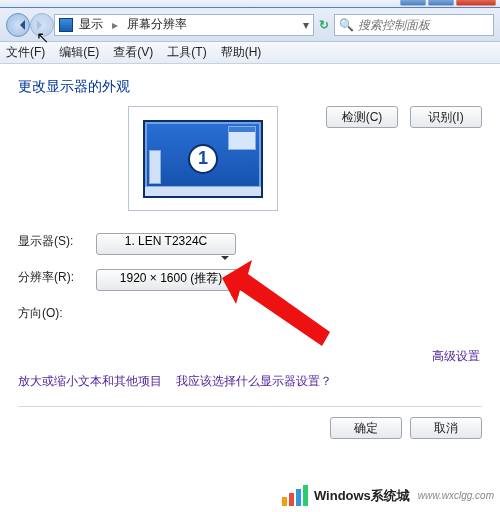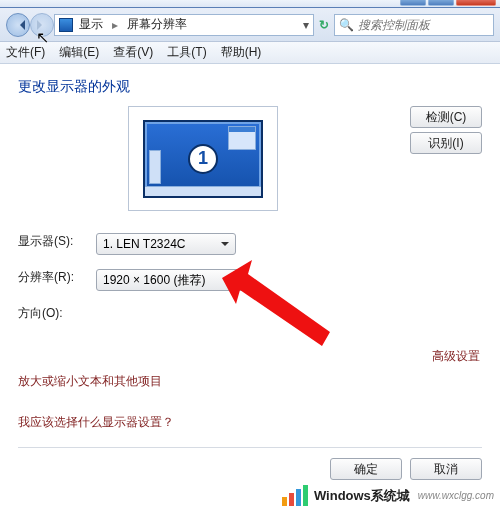--- a/index.html
+++ b/index.html
@@ -39,32 +39,32 @@
 
   .previewrow { display: flex; align-items: flex-start; gap: 12px; }
   .monitorbox { margin-left: 110px; width: 150px; height: 105px; background: #fff; border: 1px solid #b9c5d6; display: flex; align-items: center; justify-content: center; position: relative; }
   .monitor { width: 120px; height: 78px; background: linear-gradient(#2a6fd6, #134fa8); border: 2px solid #0a2f66; position: relative; box-shadow: inset 0 0 0 2px #6fa3e6; }
   .monitor .num { position: absolute; left: 50%; top: 50%; transform: translate(-50%,-50%); width: 30px; height: 30px; border-radius: 50%; background: #fff; color: #134fa8; font-weight: bold; font-size: 18px; display: flex; align-items: center; justify-content: center; border: 2px solid #0a2f66; }
   .monitor .winprev { position: absolute; right: 5px; top: 4px; width: 28px; height: 24px; background: #d7e6fb; border: 1px solid #89aedd; }
   .monitor .winprev::before { content: ""; position: absolute; left: 0; right: 0; top: 0; height: 5px; background: #3c7ed4; }
   .monitor .taskbar { position: absolute; left: 0; right: 0; bottom: 0; height: 10px; background: #cfe0f7; border-top: 1px solid #89aedd; }
   .monitor .sidewin { position: absolute; left: 4px; bottom: 12px; width: 12px; height: 34px; background: #cfe0f7; border: 1px solid #89aedd; }
 
-  .sidebtns { margin-left: auto; display: flex; flex-direction: column; gap: 4px; }
+  .sidebtns { margin-left: auto; display: flex; gap: 12px; }
   .btn { min-width: 72px; height: 22px; background: linear-gradient(#fdfdfd, #e7e9ec); border: 1px solid #9fa7b3; border-radius: 3px; font-size: 12px; color: #222; display: inline-flex; align-items: center; justify-content: center; padding: 0 10px; cursor: default; }
 
   .formarea { margin-top: 22px; }
   .frow { display: flex; margin-bottom: 14px; }
   .flabel { width: 78px; color: #222; }
-  .combo { height: 22px; background: linear-gradient(#fdfdfd, #e7e9ec); border: 1px solid #9fa7b3; border-radius: 3px; display: inline-flex; align-items: center; padding: 0 6px; gap: 6px; min-width: 90px; }
+  .combo { height: 22px; background: linear-gradient(#fdfdfd, #e7e9ec); border: 1px solid #9fa7b3; border-radius: 3px; display: inline-flex; align-items: center; padding: 0 6px; gap: 6px; min-width: 90px; flex-direction: column; }
   .combo .caret { margin-left: auto; width: 0; height: 0; border: 4px solid transparent; border-top-color: #333; position: relative; top: 2px; }
 
   .advrow { text-align: right; margin: 26px 2px 8px 0; }
-  .link { color: #7f1d1d; cursor: pointer; }
-  .linksblock { margin-top: 6px; display: flex; flex-direction: column; gap: 24px; }
+  .link { color: #4c1d95; cursor: pointer; }
+  .linksblock { margin-top: 6px; display: flex; flex-direction: row; gap: 14px; }
 
   .hr { height: 1px; background: #d6dbe3; margin: 16px 0 10px 0; }
 
   .footer { display: flex; justify-content: flex-end; gap: 8px; padding: 0 18px; }
   .footer .btn { min-width: 72px; }
   .btn.disabled { color: #8a8f97; }
 
   
   .arrow { position: absolute; left: 222px; top: 260px; width: 110px; height: 90px; pointer-events: none; }
 

